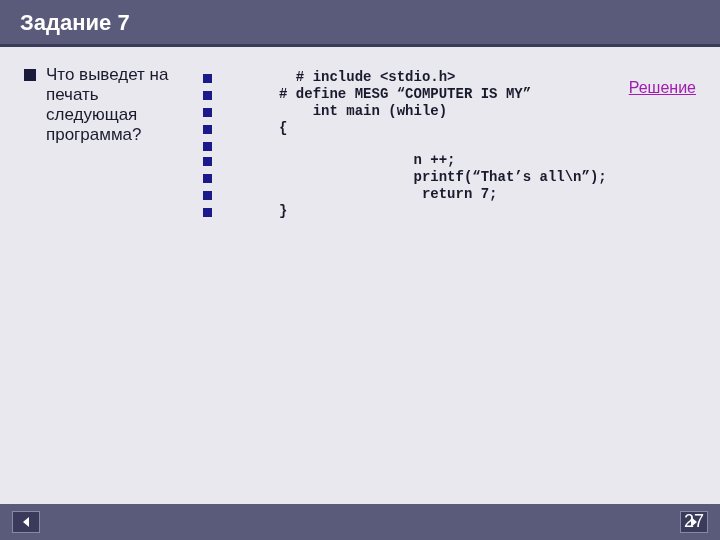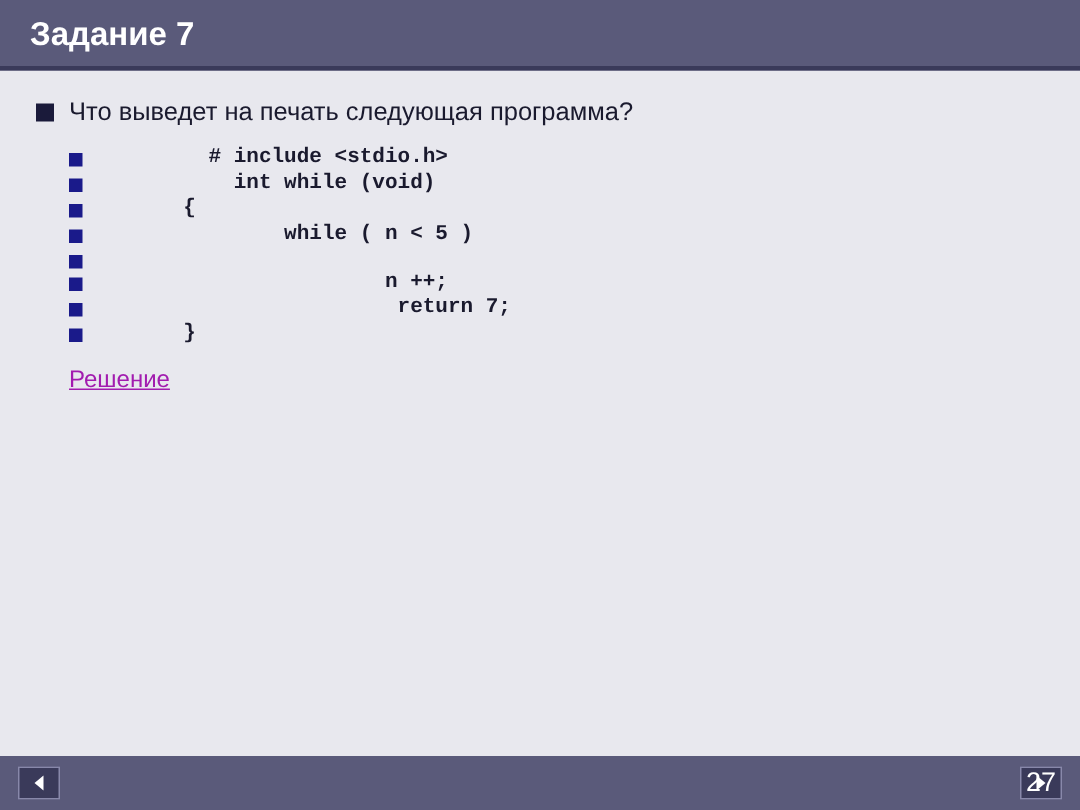--- a/index.html
+++ b/index.html
@@ -29,21 +29,21 @@
       padding: 10px 20px 8px 20px;
       font-size: 22px;
       font-weight: bold;
       border-bottom: 3px solid #3a3a5a;
     }
 
     .content {
       flex: 1;
       padding: 18px 24px 10px 24px;
       display: flex;
-      flex-direction: column;
+      flex-direction: row;
     }
 
     .main-question {
       display: flex;
       align-items: flex-start;
       margin-bottom: 8px;
     }
 
     .bullet-square {
       display: inline-block;
@@ -149,46 +149,50 @@
       <span class="question-text">Что выведет на печать следующая программа?</span>
     </div>
 
     <div class="code-section">
 
       <div class="code-line">
         <span class="bullet-small"></span>
         <span class="code-text">     # include &lt;stdio.h&gt;</span>
       </div>
 
-
-      <div class="code-line">
-        <span class="bullet-small"></span>
-        <span class="code-text">       int while (void)</span>
+      <div class="code-line">
+        <span class="bullet-small"></span>
+        <span class="code-text">   # define MESG “COMPUTER IS MY”</span>
+      </div>
+
+      <div class="code-line">
+        <span class="bullet-small"></span>
+        <span class="code-text">       int main (while)</span>
       </div>
 
       <div class="code-line">
         <span class="bullet-small"></span>
         <span class="code-text">   {</span>
       </div>
 
 
-      <div class="code-line">
-        <span class="bullet-small"></span>
-        <span class="code-text">           while ( n &lt; 5 )</span>
-      </div>
 
       <div class="code-line">
         <span class="bullet-small"></span>
       </div>
 
       <div class="code-line">
         <span class="bullet-small"></span>
         <span class="code-text">                   n ++;</span>
       </div>
 
+      <div class="code-line">
+        <span class="bullet-small"></span>
+        <span class="code-text">                   printf(“That’s all\n”);</span>
+      </div>
 
       <div class="code-line">
         <span class="bullet-small"></span>
         <span class="code-text">                    return 7;</span>
       </div>
 
       <div class="code-line">
         <span class="bullet-small"></span>
         <span class="code-text">   }</span>
       </div>

